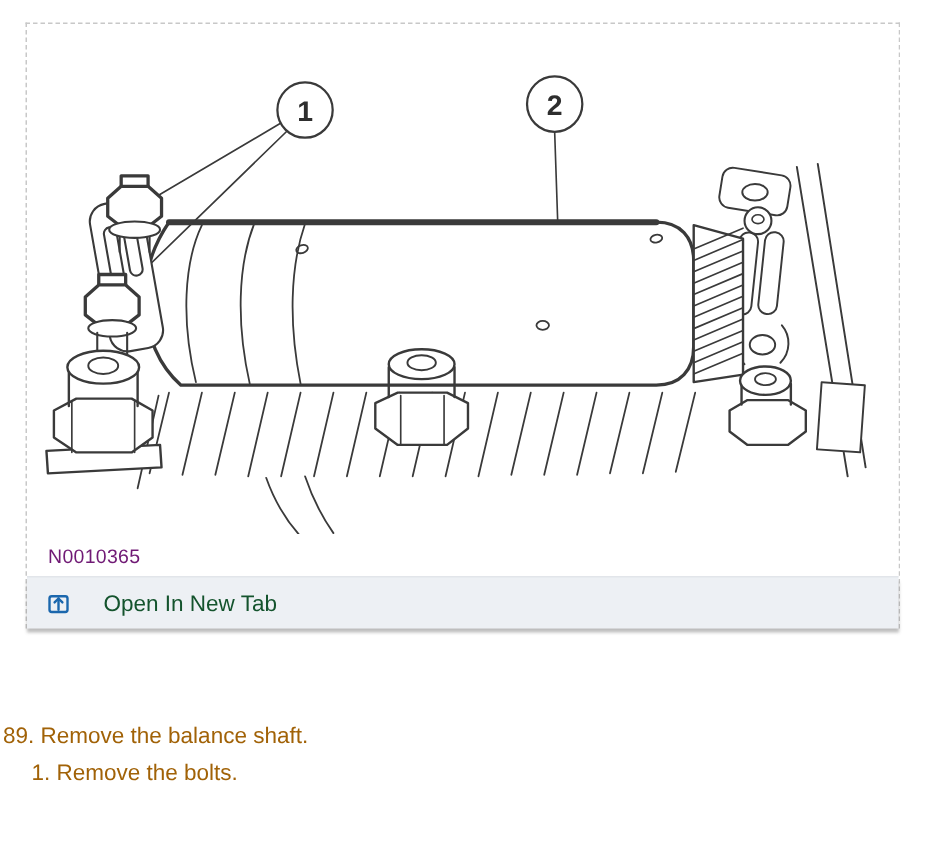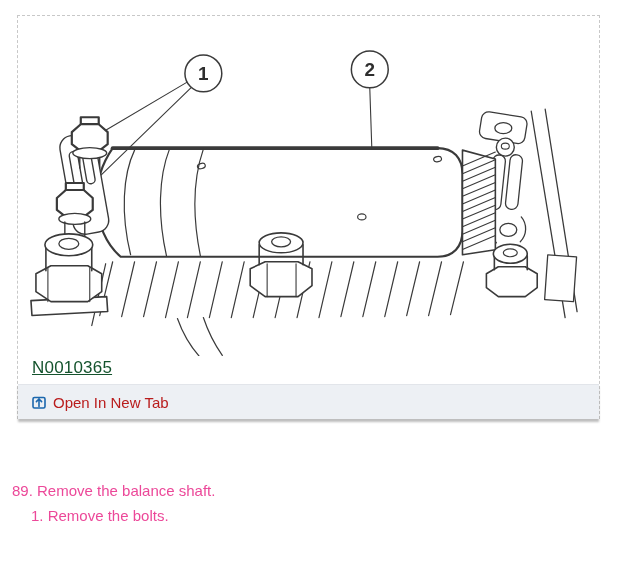--- a/index.html
+++ b/index.html
@@ -8,35 +8,35 @@
     font-family:"Liberation Sans",sans-serif;color:#333;
   }
   .figure-box{
     position:absolute;left:17px;top:15px;width:581px;
     border:1px dashed #c8c8c8;border-bottom:none;background:#fff;
   }
   .figure-area{position:relative;width:581px;height:368px;background:#fff;}
   .figure-area svg{display:block;}
   .figure-label{
     position:absolute;left:14px;bottom:6px;
-    font-size:17px;color:#14532d;letter-spacing:.2px;text-decoration:underline;
+    font-size:13px;color:#701a75;letter-spacing:.2px;
   }
   .figure-toolbar{
     height:34px;background:#edf0f4;border-top:1px solid #e2e5ea;
     display:flex;align-items:center;justify-content:space-between;
     padding:0 13px;box-shadow:0 3px 2px rgba(110,110,110,.45);
   }
   .toolbar-link{
-    display:flex;align-items:center;gap:6px;
-    color:#b91c1c;font-size:15px;text-decoration:none;cursor:pointer;
+    display:flex;align-items:center;gap:22px;
+    color:#14532d;font-size:15px;text-decoration:none;cursor:pointer;
   }
   .toolbar-link svg{display:block;}
   .instructions{
-    position:absolute;left:12px;top:478px;
-    font-size:15px;line-height:25px;color:#ec4899;
+    position:absolute;left:2px;top:478px;
+    font-size:15px;line-height:25px;color:#a16207;
   }
   .substep{padding-left:19px;}
   .lineart{stroke:#3a3a3a;fill:none;stroke-linejoin:round;stroke-linecap:round;}
   .callout-num{font-family:"Liberation Sans",sans-serif;font-size:19px;font-weight:bold;fill:#2e2e2e;stroke:none;}
 </style>
 </head>
 <body>
 
 <div class="figure-box">
   <div class="figure-area">

